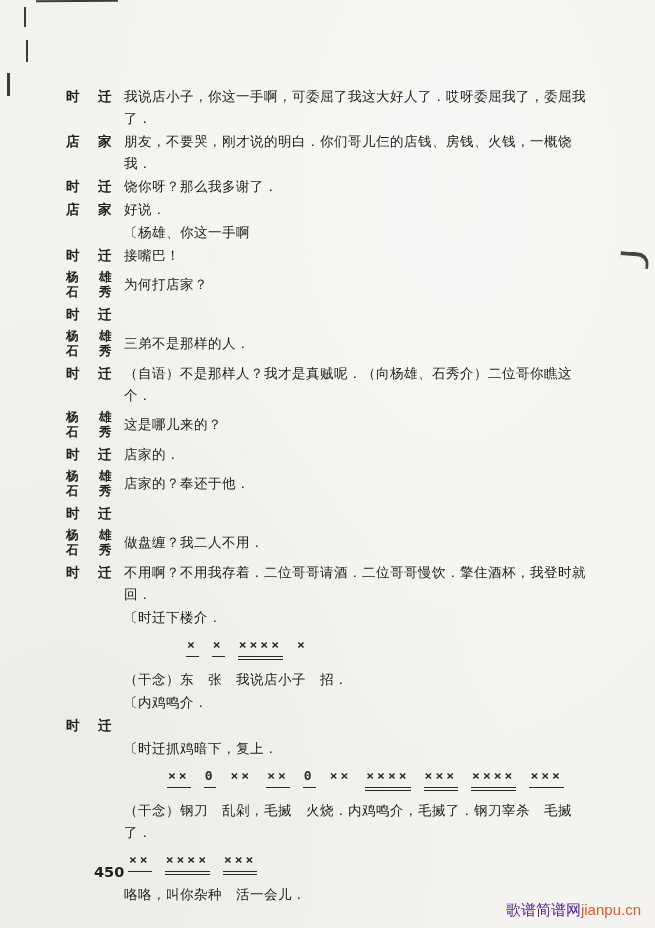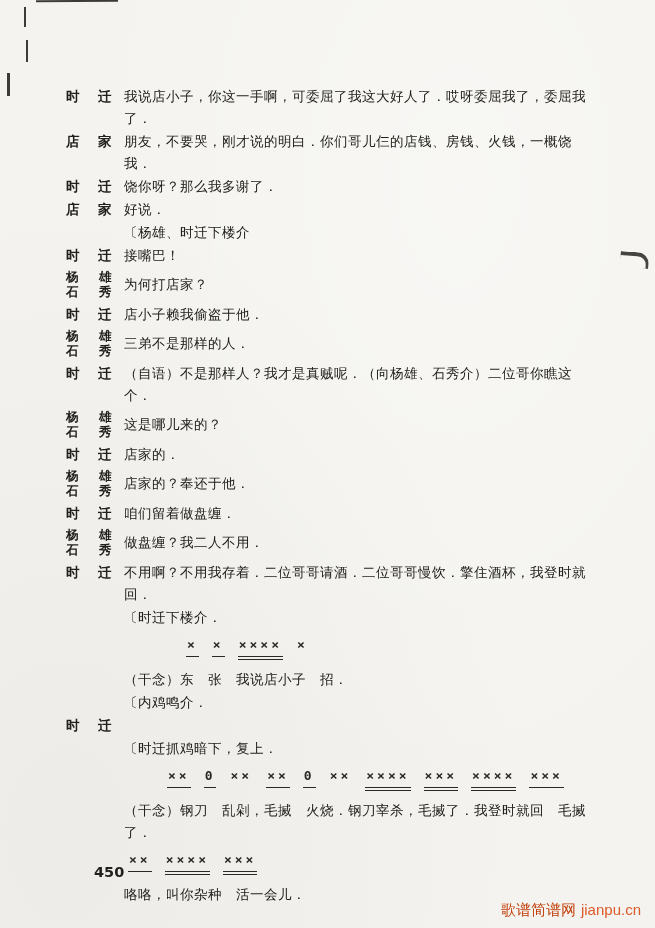--- a/index.html
+++ b/index.html
@@ -50,21 +50,21 @@
   .pg.u1{border-bottom:1.5px solid #2a2925;}
   .pg.u2{border-bottom:4px double #2a2925;}
   .page-number{
     position:absolute;left:94px;top:864px;
     font-weight:bold;font-size:14.5px;font-family:"DejaVu Sans","Liberation Sans",sans-serif;
   }
   .watermark{
     position:absolute;right:14px;bottom:8px;font-size:15px;
     font-family:"Liberation Sans","DejaVu Sans",sans-serif;
   }
-  .wm-name{color:#c2410c;margin-right:5px;}
+  .wm-name{color:#4c1d95;}
   .wm-url{color:#dd5a2a;}
 </style>
 </head>
 <body>
 
 <div class="paper-texture"></div>
 
 <div class="art art-topline"></div>
 <div class="art art-dash1"></div>
 <div class="art art-dash2"></div>
@@ -101,21 +101,21 @@
     </div>
     <div class="line">
       <div class="spk">
         <div class="spk-row">
           <span>店</span>
           <span>家</span>
         </div>
       </div>
       <div class="txt">好说．</div>
     </div>
-    <div class="indent">〔杨雄、时迁下楼介</div>
+    <div class="indent">〔杨雄、你这一手啊</div>
     <div class="line">
       <div class="spk">
         <div class="spk-row">
           <span>时</span>
           <span>迁</span>
         </div>
       </div>
       <div class="txt">接嘴巴！</div>
     </div>
     <div class="line stacked">
@@ -131,21 +131,20 @@
       </div>
       <div class="txt">为何打店家？</div>
     </div>
     <div class="line">
       <div class="spk">
         <div class="spk-row">
           <span>时</span>
           <span>迁</span>
         </div>
       </div>
-      <div class="txt">店小子赖我偷盗于他．</div>
     </div>
     <div class="line stacked">
       <div class="spk">
         <div class="spk-row">
           <span>杨</span>
           <span>雄</span>
         </div>
         <div class="spk-row">
           <span>石</span>
           <span>秀</span>
@@ -197,21 +196,20 @@
       </div>
       <div class="txt">店家的？奉还于他．</div>
     </div>
     <div class="line">
       <div class="spk">
         <div class="spk-row">
           <span>时</span>
           <span>迁</span>
         </div>
       </div>
-      <div class="txt">咱们留着做盘缠．</div>
     </div>
     <div class="line stacked">
       <div class="spk">
         <div class="spk-row">
           <span>杨</span>
           <span>雄</span>
         </div>
         <div class="spk-row">
           <span>石</span>
           <span>秀</span>
@@ -235,21 +233,21 @@
     <div class="line">
       <div class="spk">
         <div class="spk-row">
           <span>时</span>
           <span>迁</span>
         </div>
       </div>
     </div>
     <div class="indent">〔时迁抓鸡暗下，复上．</div>
     <div class="perc" style="padding-left: 101px;"><span class="pg u1">××</span><span class="pg u1">0</span><span class="pg u0">××</span><span class="pg u1">××</span><span class="pg u1">0</span><span class="pg u0">××</span><span class="pg u2">××××</span><span class="pg u2">×××</span><span class="pg u2">××××</span><span class="pg u1">×××</span></div>
-    <div class="indent">（干念）钢刀　乱剁，毛搣　火烧．钢刀宰杀，毛搣了．我登时就回　毛搣了．</div>
+    <div class="indent">（干念）钢刀　乱剁，毛搣　火烧．内鸡鸣介，毛搣了．钢刀宰杀　毛搣了．</div>
     <div class="perc" style="padding-left: 62px;"><span class="pg u1">××</span><span class="pg u2">××××</span><span class="pg u2">×××</span></div>
     <div class="indent">咯咯，叫你杂种　活一会儿．</div>
   </div>
 
 <div class="page-number">450</div>
 
 <div class="watermark">
   <span class="wm-name">歌谱简谱网</span><span class="wm-url">jianpu.cn</span>
 </div>
 

